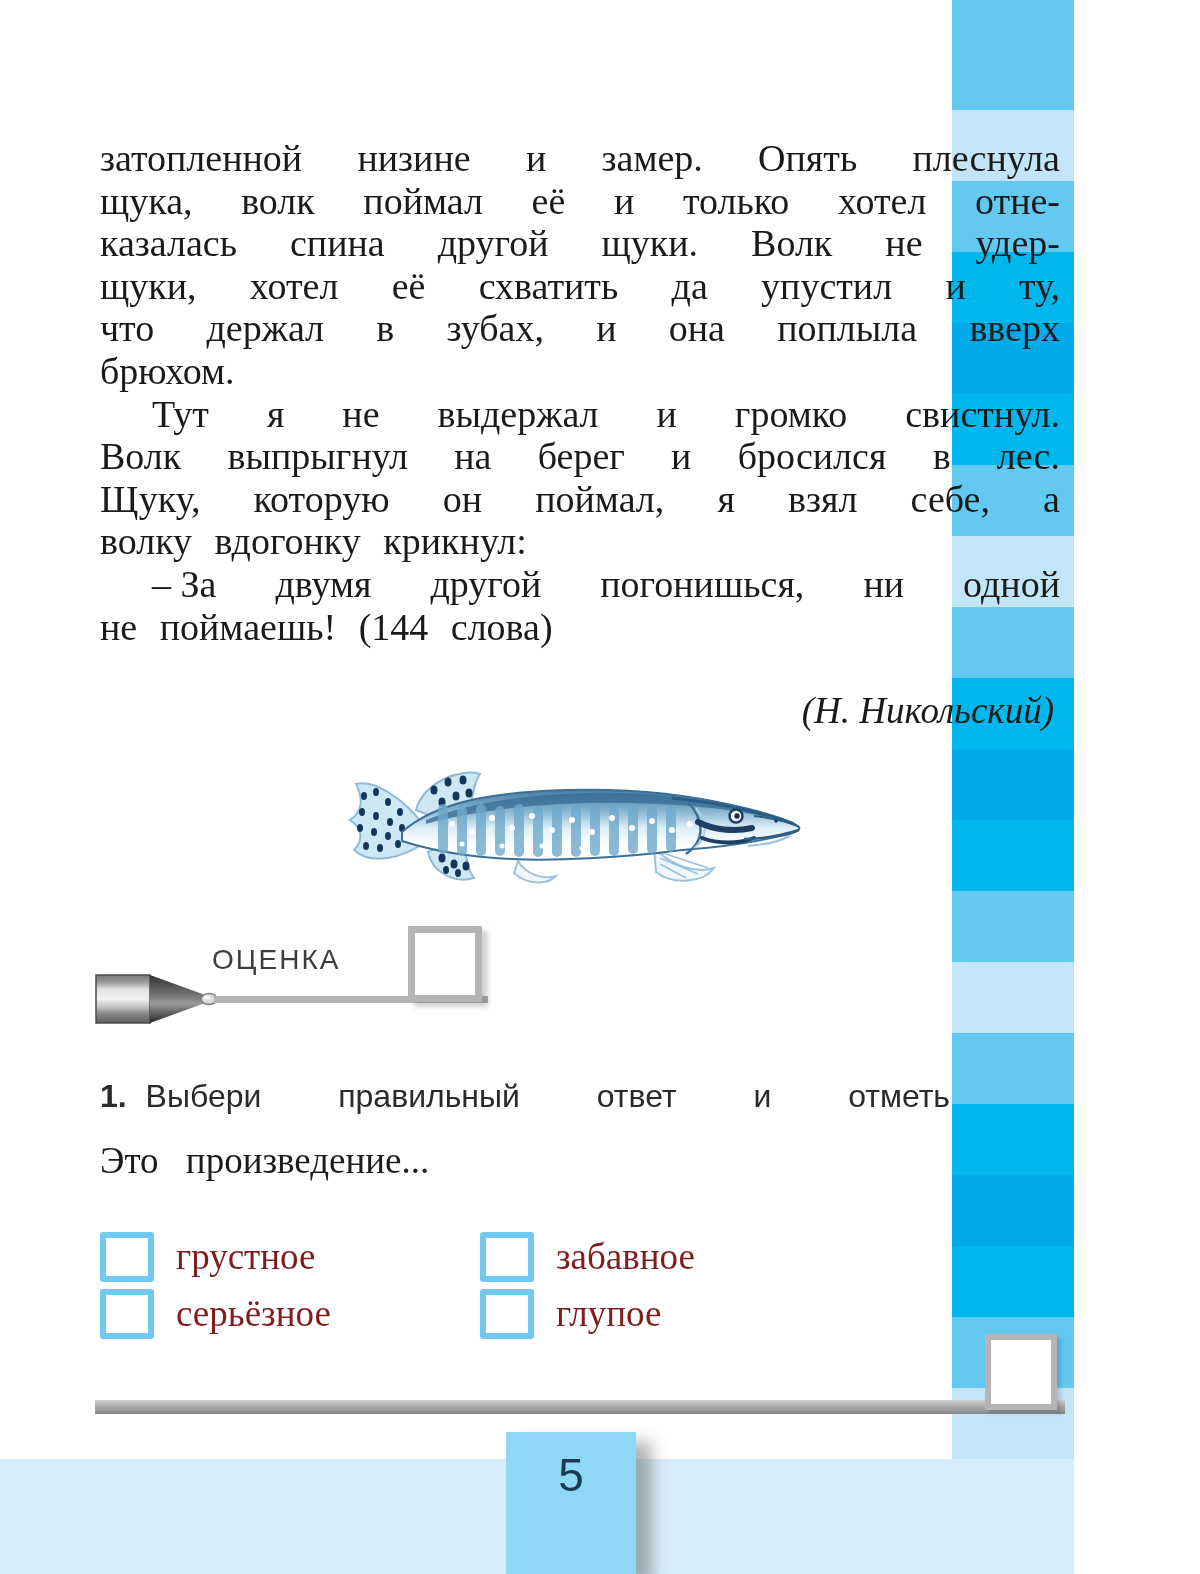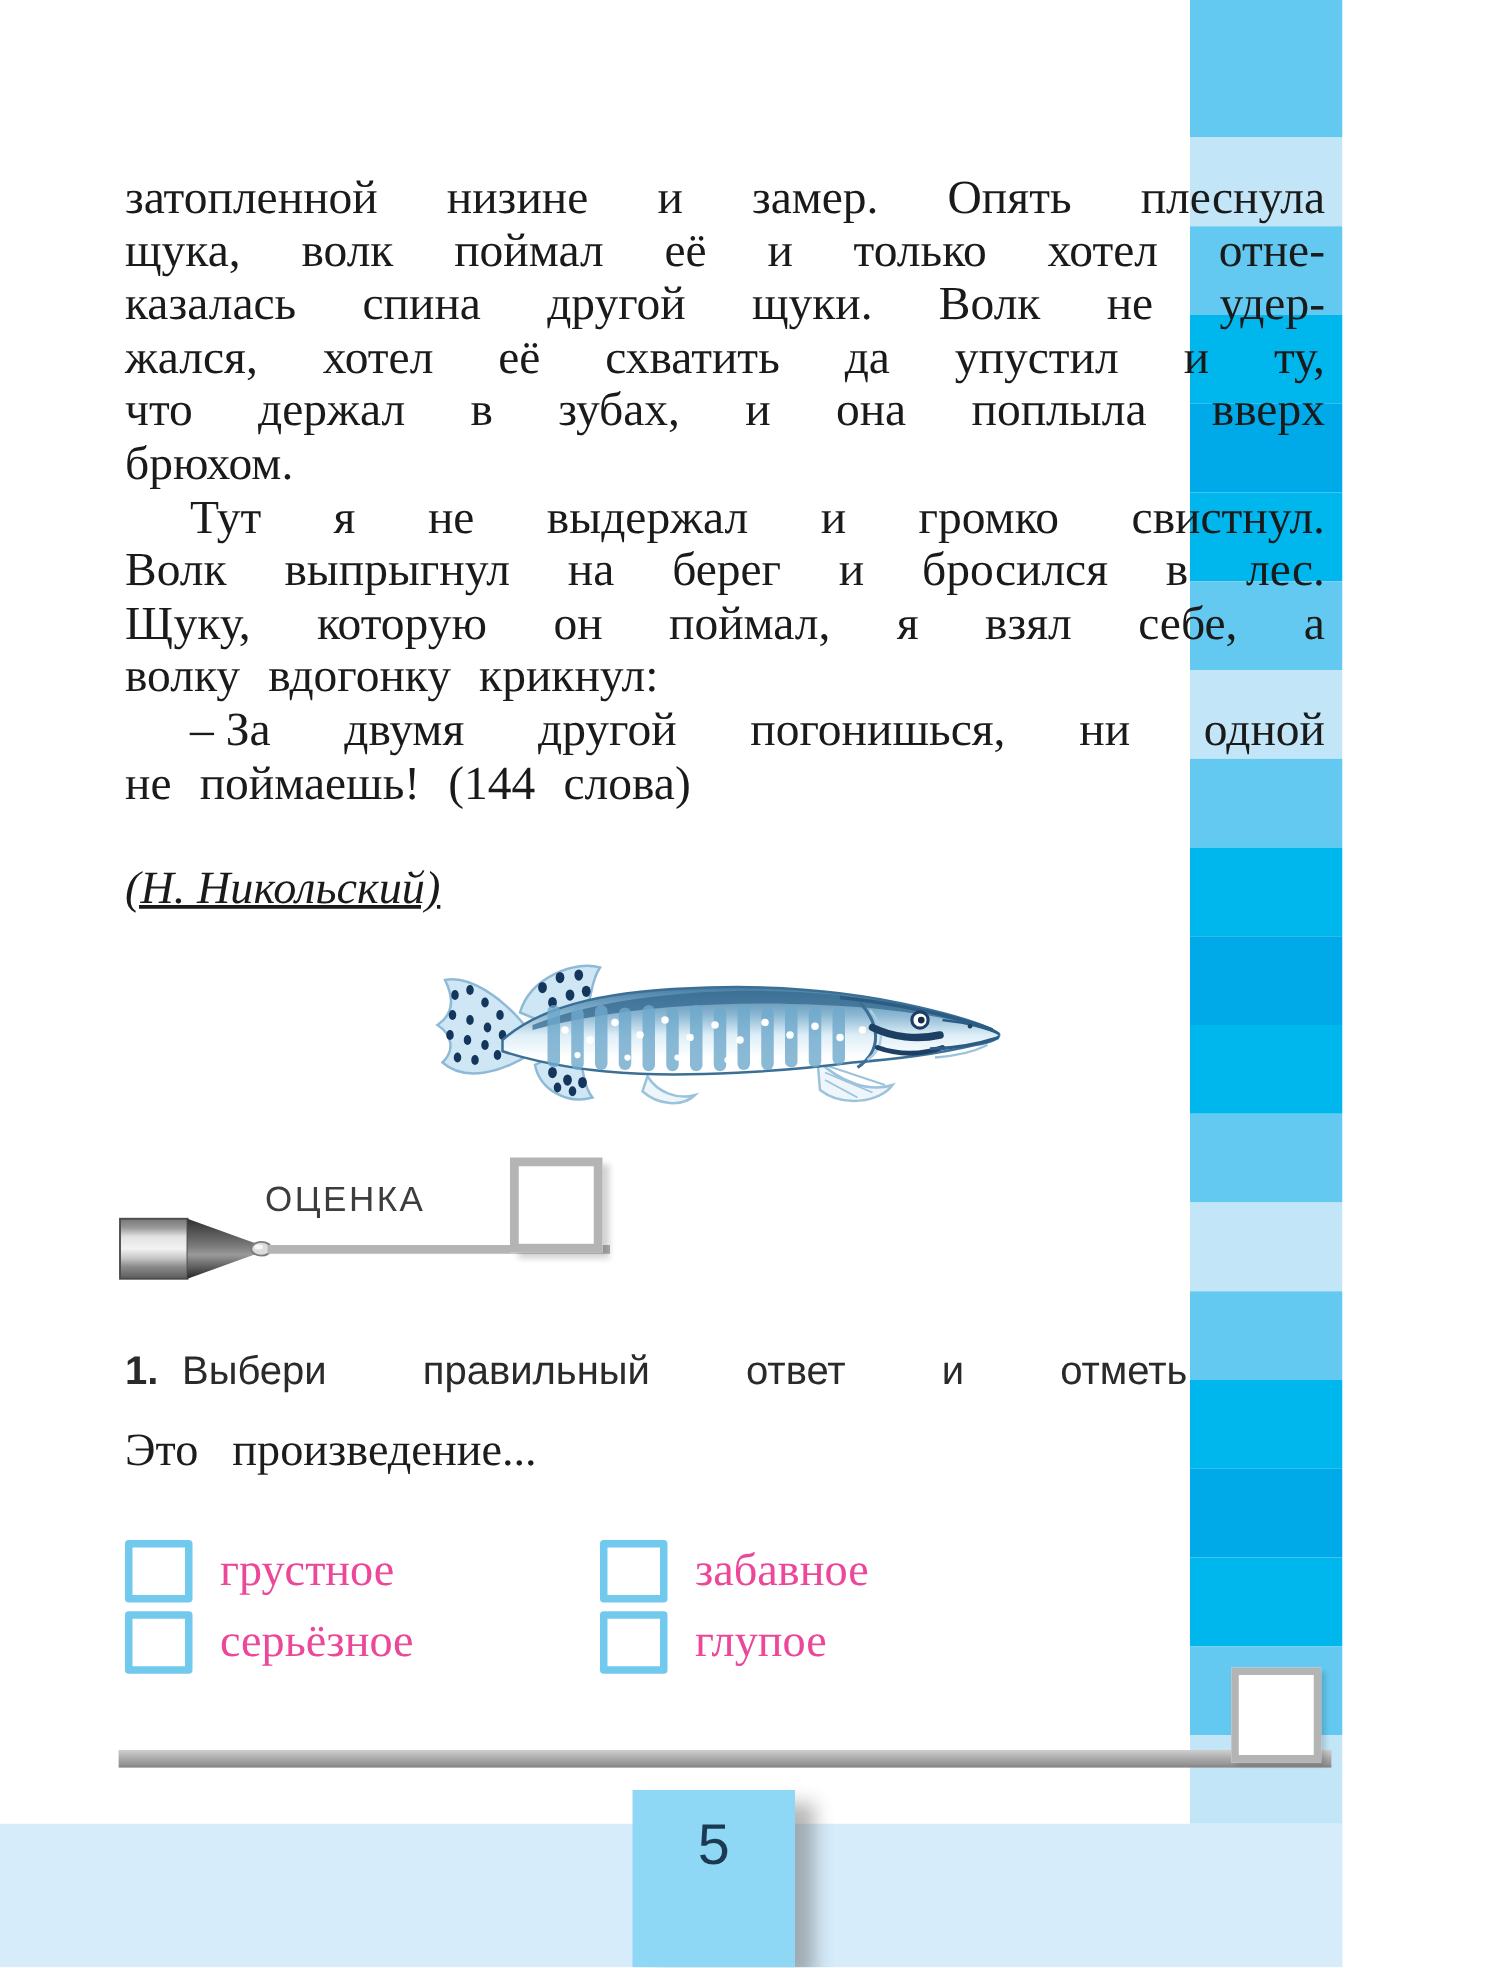--- a/index.html
+++ b/index.html
@@ -16,21 +16,21 @@
             box-shadow:16px 10px 14px rgba(90,90,90,.45);z-index:3;text-align:center;}
   .page-tab span{display:inline-block;margin-top:16px;font-family:"Liberation Sans",sans-serif;
                  font-size:46px;color:#1b3a52;}
 
   
   .reading{position:absolute;left:100px;top:137px;width:960px;font-size:38px;line-height:42.6px;}
   .tline{height:42.6px;white-space:nowrap;}
   .tline.plain{word-spacing:13px;}
   .tline.just{display:flex;justify-content:space-between;}
   .tline.ind{margin-left:52px;}
-  .attribution{height:42.6px;text-align:left;padding-right:6px;font-style:italic;font-size:37px;text-decoration:underline;}
+  .attribution{height:42.6px;text-align:right;padding-right:6px;font-style:italic;font-size:37px;}
 
   
   .fish{position:absolute;left:342px;top:766px;width:460px;height:124px;}
 
   
   .pencil{position:absolute;left:95px;top:972px;width:125px;height:54px;}
   .score-label{position:absolute;left:212px;top:944px;font-family:"Liberation Sans",sans-serif;
                font-size:28px;letter-spacing:2px;color:#3d3d3d;}
   .score-line{position:absolute;left:214px;top:996px;width:274px;height:7px;background:#b4b4b4;}
   .score-box{position:absolute;left:408px;top:926px;width:60px;height:62px;background:#fff;
@@ -43,21 +43,21 @@
   .qnum{font-weight:bold;margin-right:10px;}
   .q-line2{margin-top:9px;word-spacing:16px;}
   .q-prompt{margin-top:24px;font-family:"Liberation Serif",serif;font-size:37px;
             word-spacing:18px;color:#1c1c1c;}
 
   
   .options{position:absolute;left:100px;top:1228px;display:grid;
            grid-template-columns:380px auto;grid-auto-rows:57px;}
   .opt{display:flex;align-items:center;}
   .cb{width:42px;height:38px;border:6px solid #71c9ee;border-radius:3px;background:#fff;flex:0 0 auto;}
-  .olabel{margin-left:22px;font-family:"Liberation Serif",serif;font-size:37px;color:#ec4899;}
+  .olabel{margin-left:22px;font-family:"Liberation Serif",serif;font-size:37px;color:#7f1d1d;}
 
   
   .ruler{position:absolute;left:95px;top:1400px;width:970px;height:12px;
          background-color:#b9b9b9;
          background-image:linear-gradient(#cfcfcf,#ababab 55%,#939393),
            repeating-linear-gradient(90deg,rgba(255,255,255,0) 0 18px,rgba(255,255,255,.5) 18px 20px);
          border-bottom:2px solid #8a8a8a;}
   .answer-box{position:absolute;left:985px;top:1334px;width:60px;height:64px;background:#fff;
               border:6px solid #b4b4b4;box-shadow:4px 3px 4px rgba(0,0,0,.15);z-index:2;}
 </style>
@@ -111,21 +111,21 @@
       <div class="tline just">
         <span>казалась</span>
         <span>спина</span>
         <span>другой</span>
         <span>щуки.</span>
         <span>Волк</span>
         <span>не</span>
         <span>удер-</span>
       </div>
       <div class="tline just">
-        <span>жался,</span>
+        <span>щуки,</span>
         <span>хотел</span>
         <span>её</span>
         <span>схватить</span>
         <span>да</span>
         <span>упустил</span>
         <span>и</span>
         <span>ту,</span>
       </div>
       <div class="tline just">
         <span>что</span>

